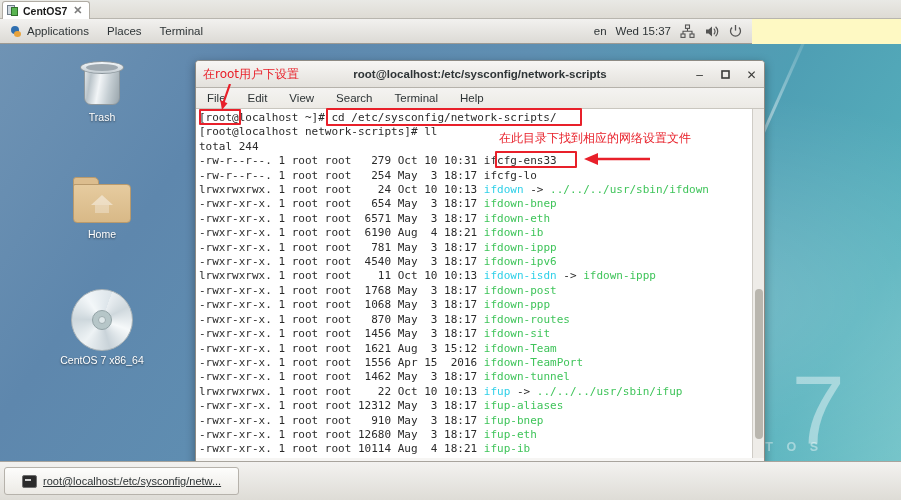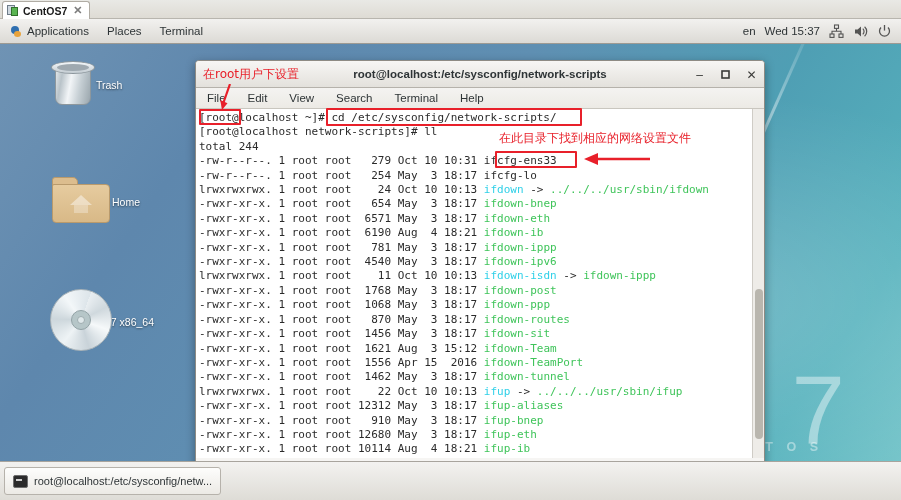--- a/index.html
+++ b/index.html
@@ -38,21 +38,21 @@
     background: #cfd8e0; border: 1px solid #6e7c88;
   }
   .vm-tab-icon .pg2 {
     position: absolute; left: 4px; top: 2px; width: 7px; height: 9px;
     background: #5ab552; border: 1px solid #31702c;
   }
   .vm-tab-close { font-size: 11px; color: #7d7d7d; margin-left: 2px; }
 
   
   #toppanel {
-    position: absolute; left: 0; top: 19px; width: 901px; height: 25px;
+    position: absolute; left: 0; top: 19px; width: 752px; height: 25px;
     background: linear-gradient(#f2f1ef, #dcdad5);
     border-bottom: 1px solid #9d9a93;
     display: flex; align-items: center;
     font-size: 11.5px; color: #2e3436;
   }
   .panel-left { display: flex; align-items: center; height: 100%; }
   .panel-item {
     padding: 0 9px; height: 100%;
     display: flex; align-items: center; gap: 5px;
     color: #2e3436;
@@ -99,21 +99,21 @@
   }
   #brand-word {
     position: absolute; right: 78px; top: 396px;
     font-size: 12.5px; letter-spacing: 5px; font-weight: 600;
     color: rgba(255,255,255,0.42);
   }
 
   
   .desk-icon {
     position: absolute; width: 104px;
-    display: flex; flex-direction: row; align-items: center;
+    display: flex; flex-direction: column; align-items: center;
   }
   .desk-label {
     margin-top: 3px; font-size: 10.5px; color: #ffffff;
     text-shadow: 0 1px 2px rgba(0,0,0,.55);
     text-align: center; white-space: nowrap;
   }
   
   .trash-art { width: 46px; height: 50px; position: relative; }
   .trash-body {
     position: absolute; left: 5px; top: 9px; width: 36px; height: 38px;
@@ -241,22 +241,22 @@
   #taskbar {
     position: absolute; left: 0; top: 461px; width: 901px; height: 39px;
     background: linear-gradient(#f3f2f0, #dedcd6);
     border-top: 1px solid #a8a49d;
     display: flex; align-items: center;
   }
   #task-btn {
     margin-left: 4px; height: 28px; min-width: 205px;
     background: linear-gradient(#fdfdfc,#eceae5);
     border: 1px solid #b6b2ab; border-radius: 3px;
-    display: flex; align-items: center; gap: 6px; padding: 0 8px;
-    font-size: 11px; color: #2e3436;
+    display: flex; align-items: center; gap: 6px; padding: 0 17px;
+    font-size: 11px; color: #2e3436; text-decoration: underline;
   }
   .term-mini {
     width: 15px; height: 13px; background: #2b2b2b;
     border: 1px solid #6f6f6f; border-radius: 2px; position: relative;
   }
   .term-mini::after {
     content: ""; position: absolute; left: 2px; top: 3px;
     width: 6px; height: 2px; background: #cfcfcf;
   }
 </style>

